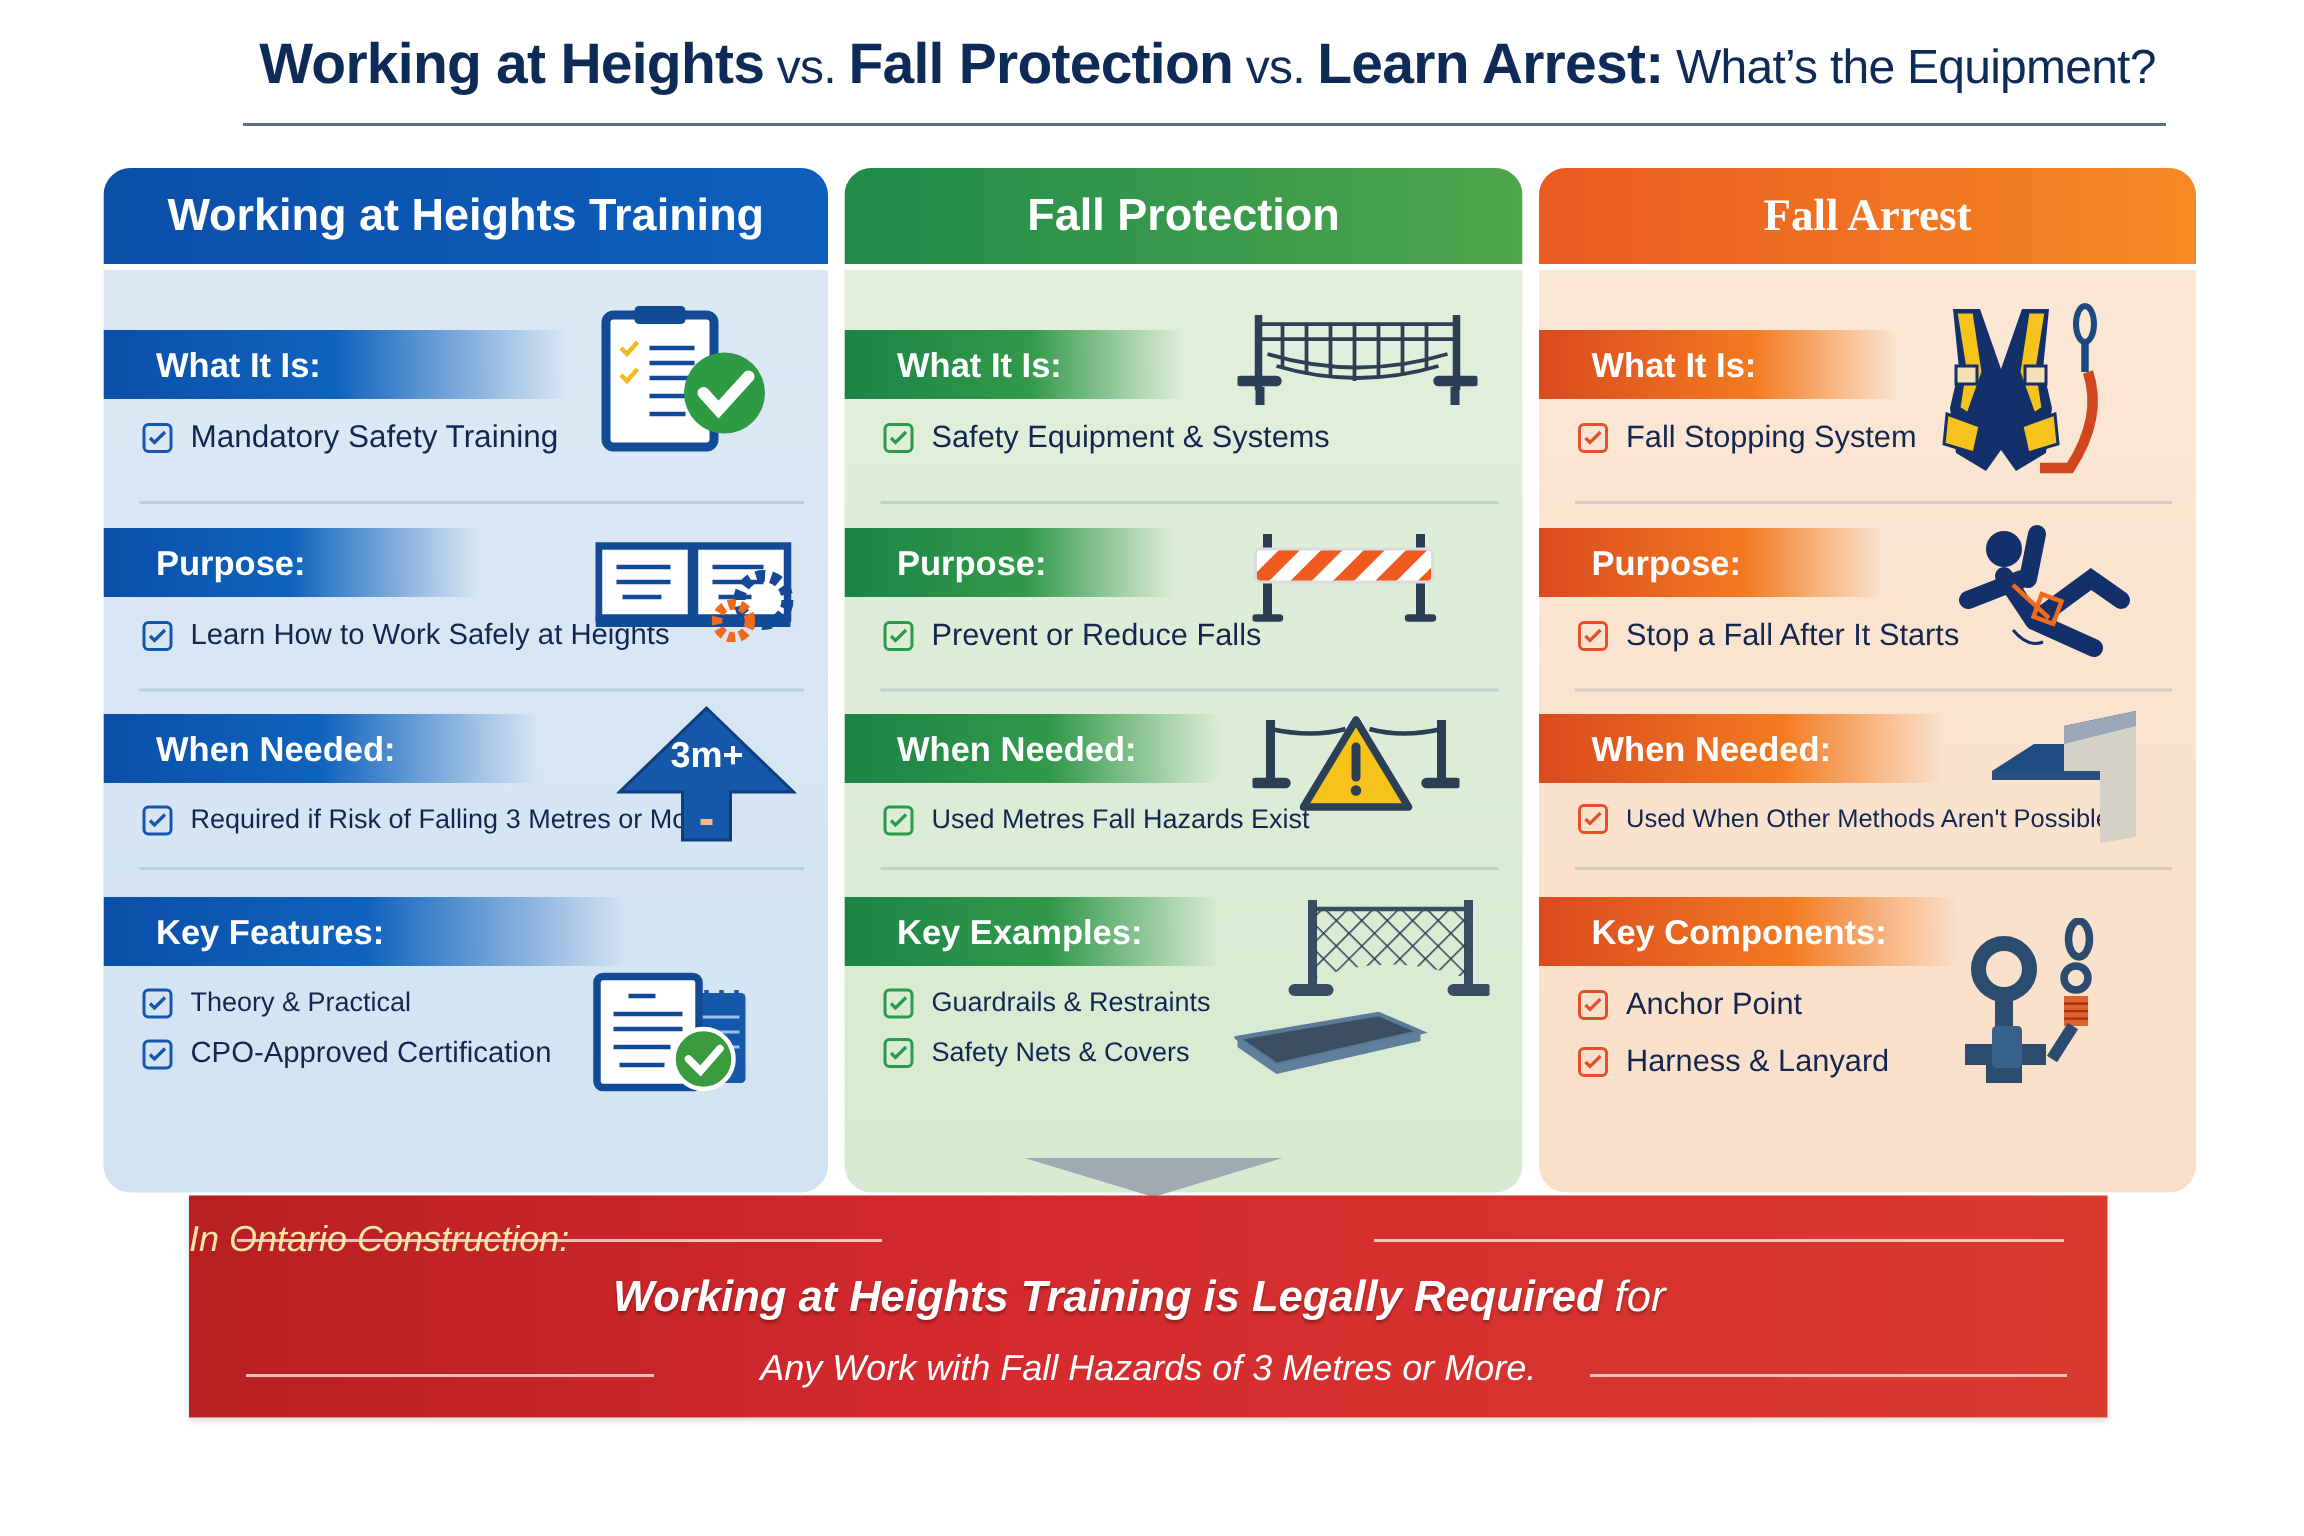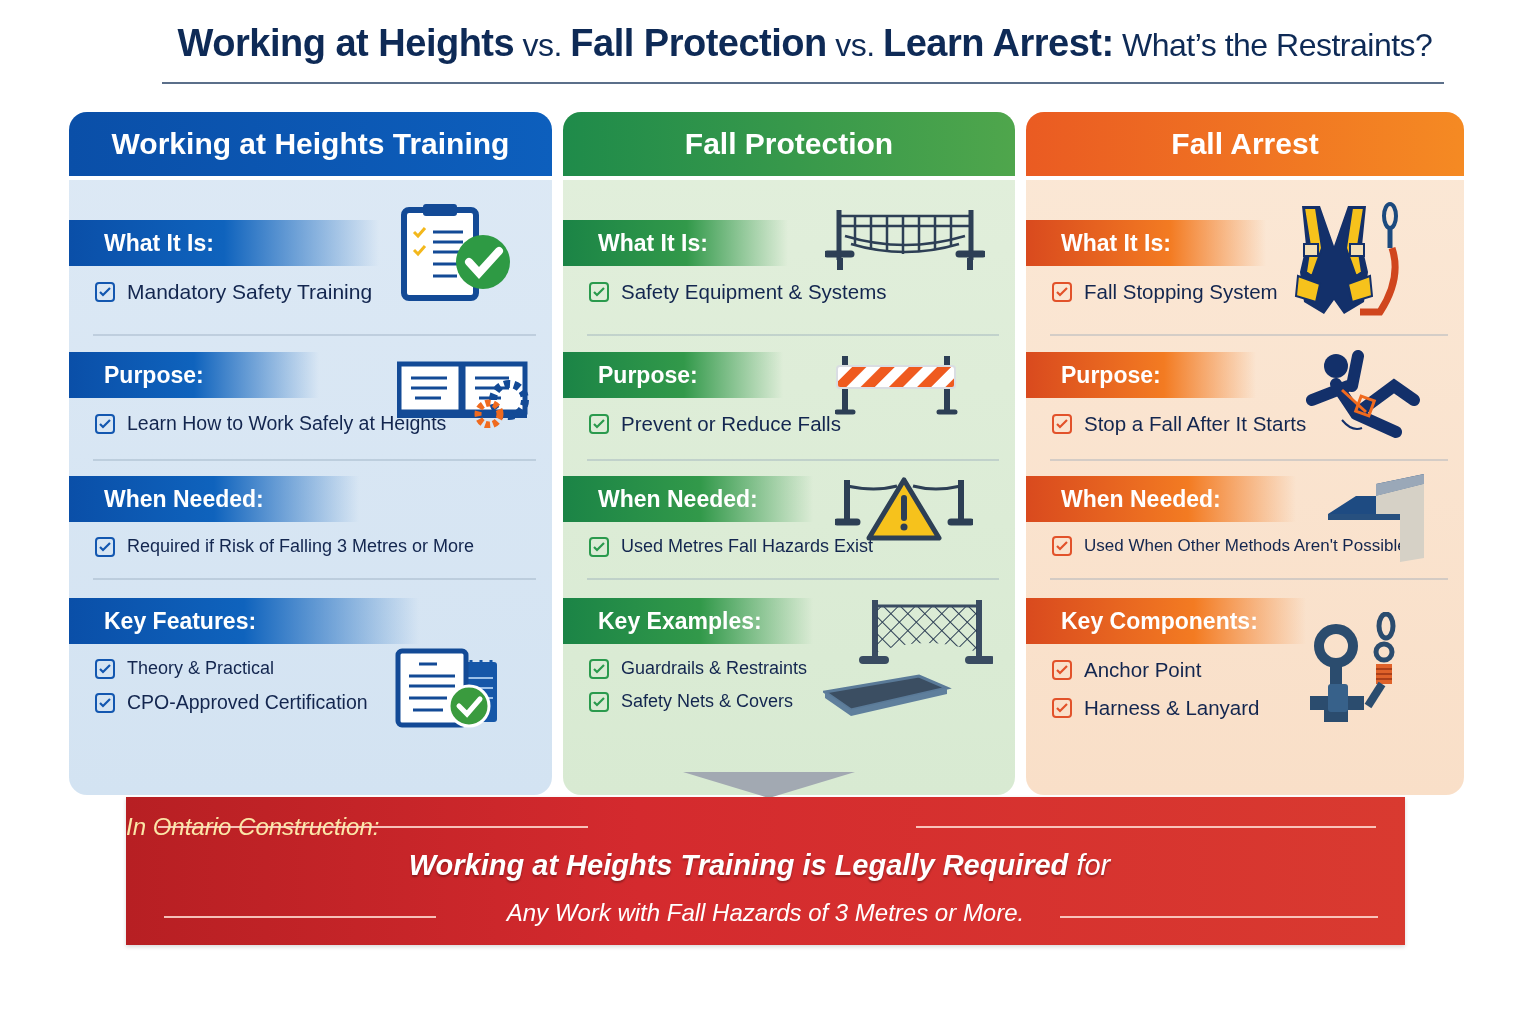--- a/index.html
+++ b/index.html
@@ -12,21 +12,21 @@
   .title-rule { position: absolute; left: 162px; top: 82px; width: 1282px; height: 2px; background: #5b6f8a; }
 
   .card { position: absolute; top: 112px; height: 683px; border-radius: 18px; overflow: hidden; }
   .card.blue { left: 69px; width: 483px; background: linear-gradient(180deg, #dde9f5 0%, #d3e3f2 100%); }
   .card.green { left: 563px; width: 452px; background: linear-gradient(180deg, #e2efdc 0%, #d8ead2 100%); }
   .card.orange { left: 1026px; width: 438px; background: linear-gradient(180deg, #fbe8d6 0%, #f9dfc8 100%); }
 
   .card-head { height: 68px; display: flex; align-items: center; justify-content: center; color: #fff; font-weight: 700; font-size: 30px; border-bottom: 4px solid #fff; }
   .blue .card-head { background: linear-gradient(90deg, #0a4fa8, #0d5fbd); }
   .green .card-head { background: linear-gradient(90deg, #1f8b4a, #4fa64c); }
-  .orange .card-head { background: linear-gradient(90deg, #ea5b22, #f58a23); }
+  .orange .card-head { background: linear-gradient(90deg, #ea5b22, #f58a23); font-family: Liberation Serif, serif; }
 
   .section { position: absolute; left: 0; right: 0; }
   .sec-band { height: 46px; display: flex; align-items: center; padding-left: 35px; color: #fff; font-weight: 700; font-size: 23px; }
   .blue .sec-band { background: linear-gradient(90deg, #0a4fa8 0%, #0f63bd 50%, rgba(30,110,200,0) 100%); }
   .green .sec-band { background: linear-gradient(90deg, #1b8446 0%, #32994a 55%, rgba(80,170,90,0) 100%); }
   .orange .sec-band { background: linear-gradient(90deg, #d94a1e 0%, #f37b22 60%, rgba(248,150,60,0) 100%); }
 
   .item { display: flex; align-items: center; margin-left: 26px; margin-top: 14px; font-size: 21px; color: #13264f; }
   .item + .item { margin-top: 12px; }
   .cb { width: 20px; height: 20px; border: 2px solid; border-radius: 4px; margin-right: 12px; display: inline-flex; align-items: center; justify-content: center; flex: 0 0 auto; }
@@ -44,21 +44,21 @@
   .banner { position: absolute; left: 126px; top: 797px; width: 1279px; height: 148px; background: linear-gradient(90deg, #b71f23 0%, #d42a2e 40%, #d93a30 100%); box-shadow: 0 2px 4px rgba(0,0,0,0.15); }
   .banner .line1 { position: absolute; top: 16px; left: 0; right: 0; color: #fbe6a8; font-style: italic; font-weight: 400; font-size: 24px; }
   .banner .line2 { position: absolute; top: 52px; left: 0; right: 12px; text-align: center; color: #fff; font-style: italic; font-weight: 700; font-size: 29px; text-shadow: 0 2px 2px rgba(0,0,0,0.3); }
   .banner .line2 .thin { font-weight: 400; }
   .banner .line3 { position: absolute; top: 102px; left: 0; right: 0; text-align: center; color: #fff; font-style: italic; font-size: 24px; }
   .banner .rule { position: absolute; height: 1.5px; background: rgba(255,220,210,0.85); }
 </style>
 </head>
 <body>
 
-<div class="title"><b>Working at Heights</b><span class="light"> vs. </span><b>Fall Protection</b><span class="light"> vs. </span><b>Learn Arrest:</b><span class="light"> What’s the Restraints?</span></div>
+<div class="title"><b>Working at Heights</b><span class="light"> vs. </span><b>Fall Protection</b><span class="light"> vs. </span><b>Learn Arrest:</b><span class="light"> What’s the Equipment?</span></div>
 <div class="title-rule"></div>
 
 <div class="card blue">
   <div class="card-head">Working at Heights Training</div>
 
   <div class="section" style="top:108px">
     <div class="sec-band" style="width:310px">What It Is:</div>
     <div class="item">
         <span class="cb">
           <svg viewBox="0 0 14 14">
@@ -101,20 +101,28 @@
   <div class="section" style="top:364px">
     <div class="sec-band" style="width:290px">When Needed:</div>
     <div class="item small">
         <span class="cb">
           <svg viewBox="0 0 14 14">
             <path d="M2 7l3 3 7-7" stroke="currentColor" stroke-width="2.2" fill="none"></path>
           </svg>
         </span>
         <span>Required if Risk of Falling 3 Metres or More</span>
       </div>
+  </div>
+  <div class="icon" style="left:342px;top:358px;width:120px;height:92px">
+    <svg width="120" height="92" viewBox="0 0 120 92" style="position:absolute;left:0;top:0">
+        <path d="M60 2L118 58H76v32H44V58H2z" fill="#1557a8"></path>
+        <path d="M60 2L118 58H76v32H44V58H2z" fill="none" stroke="#0e3e7e" stroke-width="2"></path>
+        <rect x="56" y="76" width="8" height="4" fill="#f2b88a"></rect>
+      </svg>
+    <span style="position:absolute;left:36px;top:20px;color:#fff;font-weight:700;font-size:24px">3m+</span>
   </div>
   <div class="divider" style="top:466px"></div>
 
   <div class="section" style="top:486px">
     <div class="sec-band" style="width:350px">Key Features:</div>
     <div class="item" style="margin-top:14px">
         <span class="cb">
           <svg viewBox="0 0 14 14">
             <path d="M2 7l3 3 7-7" stroke="currentColor" stroke-width="2.2" fill="none"></path>
           </svg>

